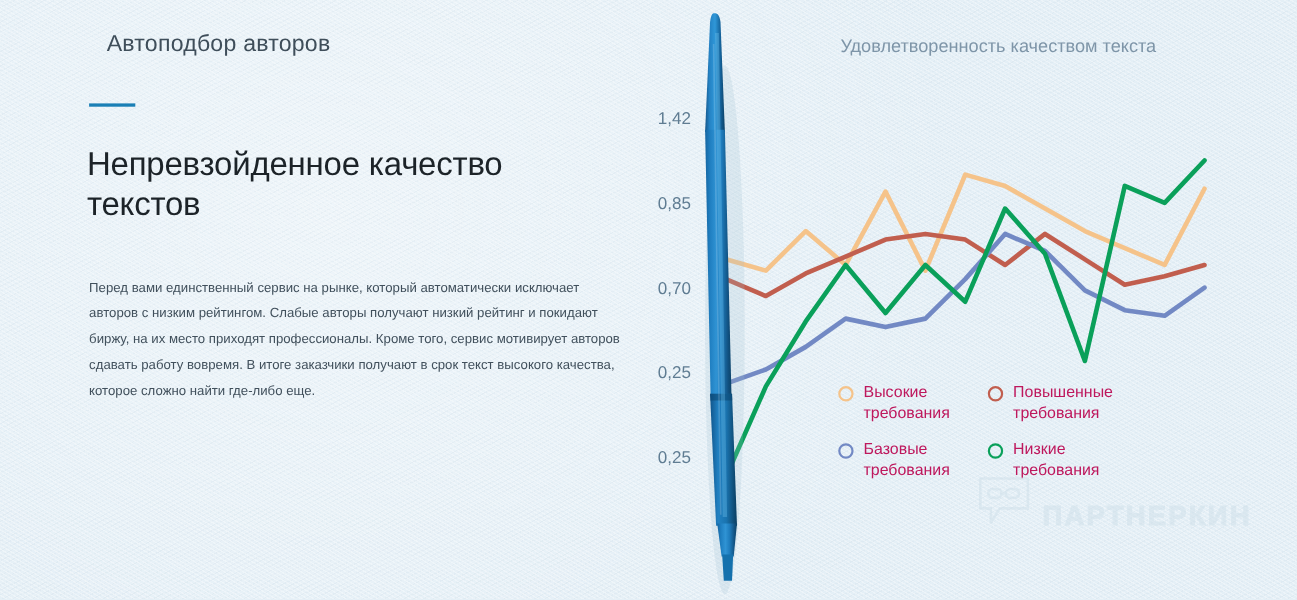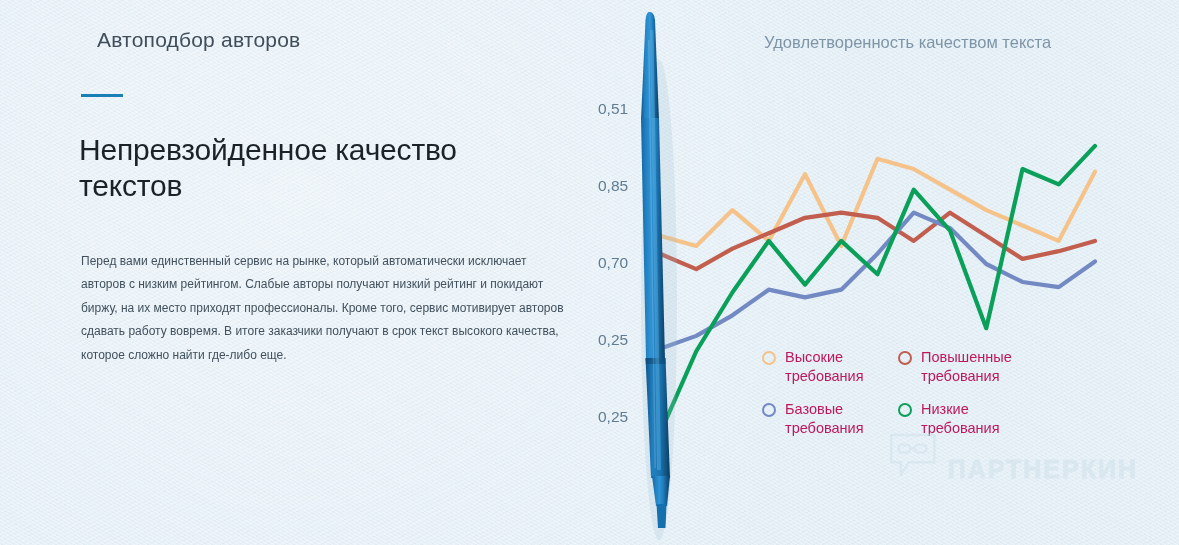--- a/index.html
+++ b/index.html
@@ -83,21 +83,21 @@
 <section id="left">
   <div id="eyebrow">Автоподбор авторов</div>
   <div id="accent-rule"></div>
   <h1 id="headline">Непревзойденное качество текстов</h1>
   <p id="body-copy">Перед вами единственный сервис на рынке, который автоматически исключает авторов с низким рейтингом. Слабые авторы получают низкий рейтинг и покидают биржу, на их место приходят профессионалы. Кроме того, сервис мотивирует авторов сдавать работу вовремя. В итоге заказчики получают в срок текст высокого качества, которое сложно найти где-либо еще.</p>
 </section>
 
 <section id="chart">
   <div id="chart-title">Удовлетворенность качеством текста</div>
   <div id="ytick-group">
-      <div class="ytick" style="top: 100px;">0,51</div>
+      <div class="ytick" style="top: 100px;">1,42</div>
       <div class="ytick" style="top: 177px;">0,85</div>
       <div class="ytick" style="top: 254px;">0,70</div>
       <div class="ytick" style="top: 331px;">0,25</div>
       <div class="ytick" style="top: 408px;">0,25</div>
     </div>
   <svg id="plot" viewBox="0 0 599 545">
     <g id="series-lines">
         <polyline points="80,235.76666666666665 116.25,246.03333333333333 152.5,210.1 188.75,240.9 225,174.16666666666669 261.25,246.03333333333333 297.5,158.76666666666665 333.75,169.03333333333333 370,189.5666666666667 406.25,210.1 442.5,225.5 478.75,240.9 515,171.6" fill="none" stroke="#f5c38a" stroke-width="4.2" stroke-linejoin="round" stroke-linecap="round"></polyline>
         <polyline points="80,253.73333333333335 116.25,269.1333333333333 152.5,248.60000000000002 188.75,233.20000000000002 225,217.79999999999998 261.25,212.66666666666666 297.5,217.79999999999998 333.75,240.9 370,212.66666666666666 406.25,235.76666666666665 442.5,258.8666666666667 478.75,251.16666666666669 515,240.9" fill="none" stroke="#c15e4e" stroke-width="4.2" stroke-linejoin="round" stroke-linecap="round"></polyline>
         <polyline points="80,348.7 116.25,335.8666666666667 152.5,315.33333333333337 188.75,289.66666666666663 225,297.3666666666667 261.25,289.66666666666663 297.5,253.73333333333335 333.75,212.66666666666666 370,228.06666666666666 406.25,264 442.5,281.96666666666664 478.75,287.1 515,261.43333333333334" fill="none" stroke="#7289c4" stroke-width="4.2" stroke-linejoin="round" stroke-linecap="round"></polyline>

